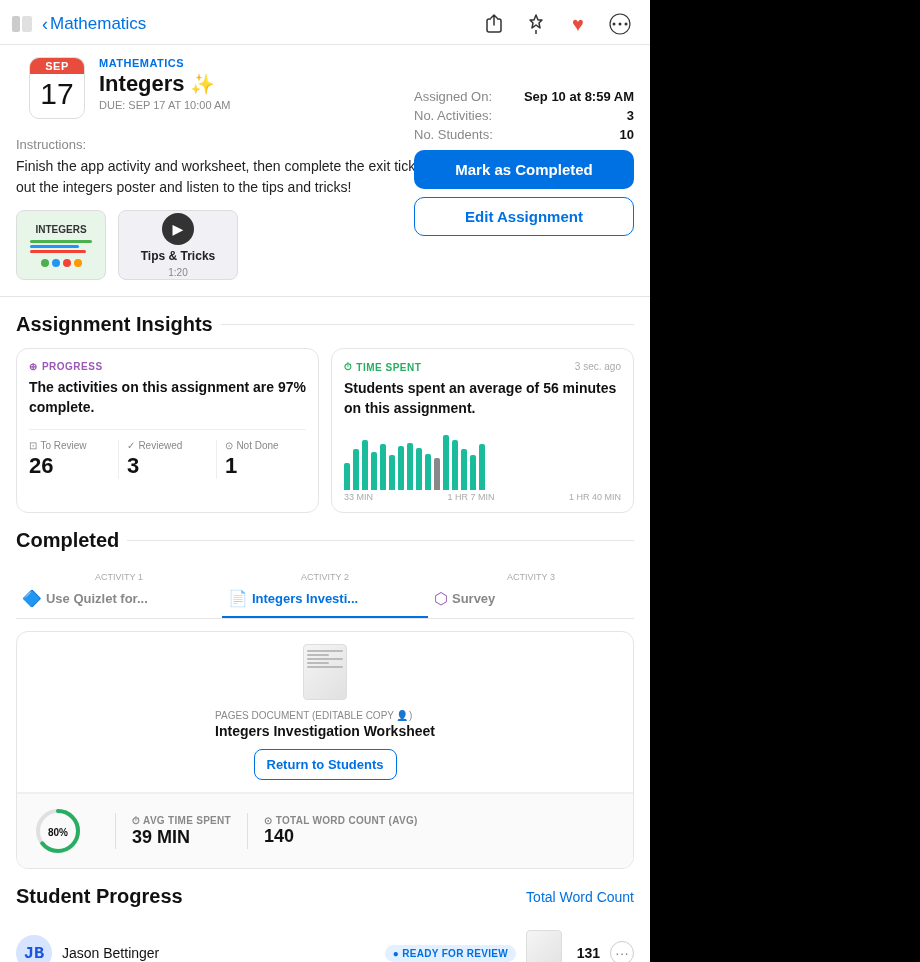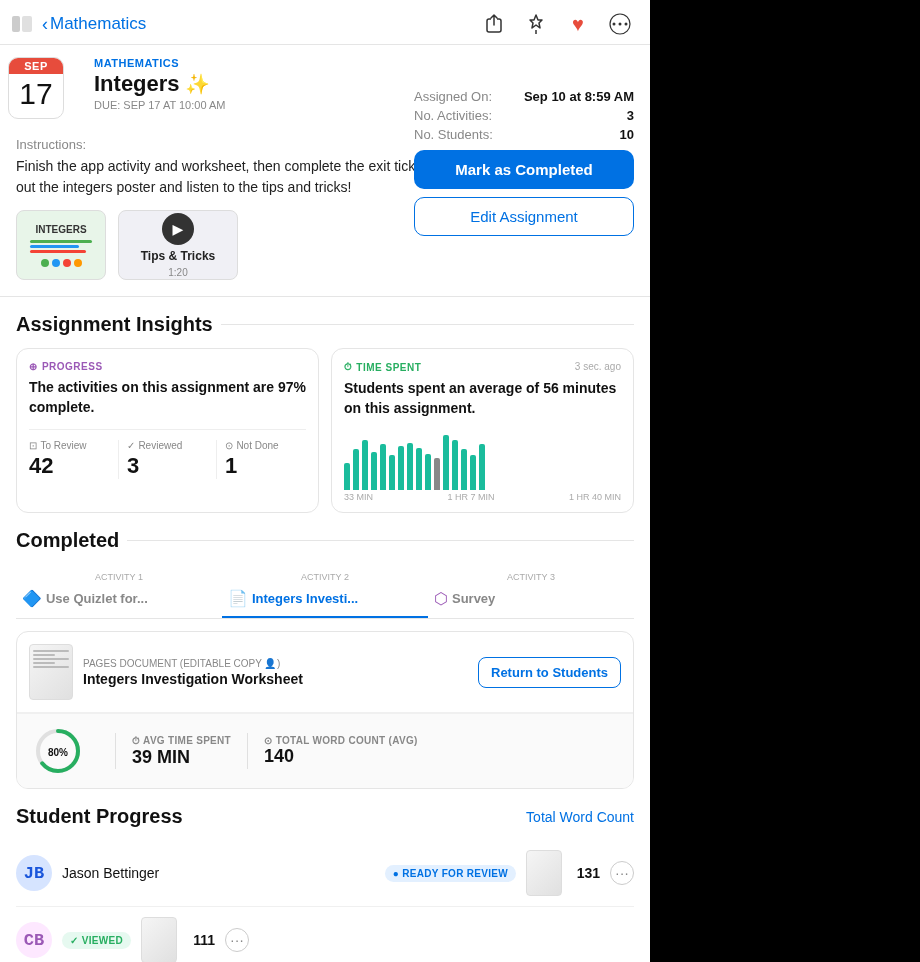--- a/index.html
+++ b/index.html
@@ -38,22 +38,22 @@
       display: flex; align-items: center; gap: 14px;
     }
     .nav-icon {
       width: 28px; height: 28px;
       display: flex; align-items: center; justify-content: center;
       cursor: pointer; color: #333; font-size: 20px;
     }
     
     .assignment-header {
       display: flex;
-      padding: 12px 16px 10px 8px;
-      gap: 30px;
+      padding: 12px 16px 10px 29px;
+      gap: 14px;
     }
     .date-badge {
       width: 56px;
       background: #fff;
       border: 1px solid #ddd;
       border-radius: 10px;
       overflow: hidden;
       text-align: center;
       flex-shrink: 0;
       height: 62px;
@@ -128,21 +128,21 @@
       text-align: center;
     }
     .btn-edit-assignment {
       width: 220px;
       background: #fff;
       color: #0071e3;
       border: 1.5px solid #0071e3;
       border-radius: 10px;
       padding: 10px 0;
       font-size: 15px;
-      font-weight: 400;
+      font-weight: 700;
       cursor: pointer;
       margin-top: 8px;
       display: block;
       text-align: center;
     }
     
     .instructions-section {
       padding: 0 16px 12px 16px;
     }
     .instructions-label {
@@ -343,20 +343,21 @@
       border: 1px solid #e5e5e5;
       border-radius: 12px;
       overflow: hidden;
     }
     .activity-doc-row {
       display: flex;
       align-items: center;
       padding: 12px;
       border-bottom: 1px solid #f0f0f0;
       gap: 10px;
+      flex-direction: column;
     }
     .doc-thumb {
       width: 44px; height: 56px;
       background: linear-gradient(135deg, #f5f5f5, #e0e0e0);
       border-radius: 4px;
       border: 1px solid #ddd;
       display: flex;
       align-items: flex-start;
       justify-content: flex-start;
       padding: 3px;
@@ -562,21 +563,21 @@
           <span>⊕</span>
           <span>PROGRESS</span>
         </div>
         <div class="insight-text">The activities on this assignment are 97% complete.</div>
         <div class="insight-stats">
           <div class="stat-item">
             <div class="stat-label">
               <span>⊡</span>
               To Review
             </div>
-            <div class="stat-value">42</div>
+            <div class="stat-value">26</div>
           </div>
           <div class="stat-item">
             <div class="stat-label">
               <span>✓</span>
               Reviewed
             </div>
             <div class="stat-value">3</div>
           </div>
           <div class="stat-item">
             <div class="stat-label">

